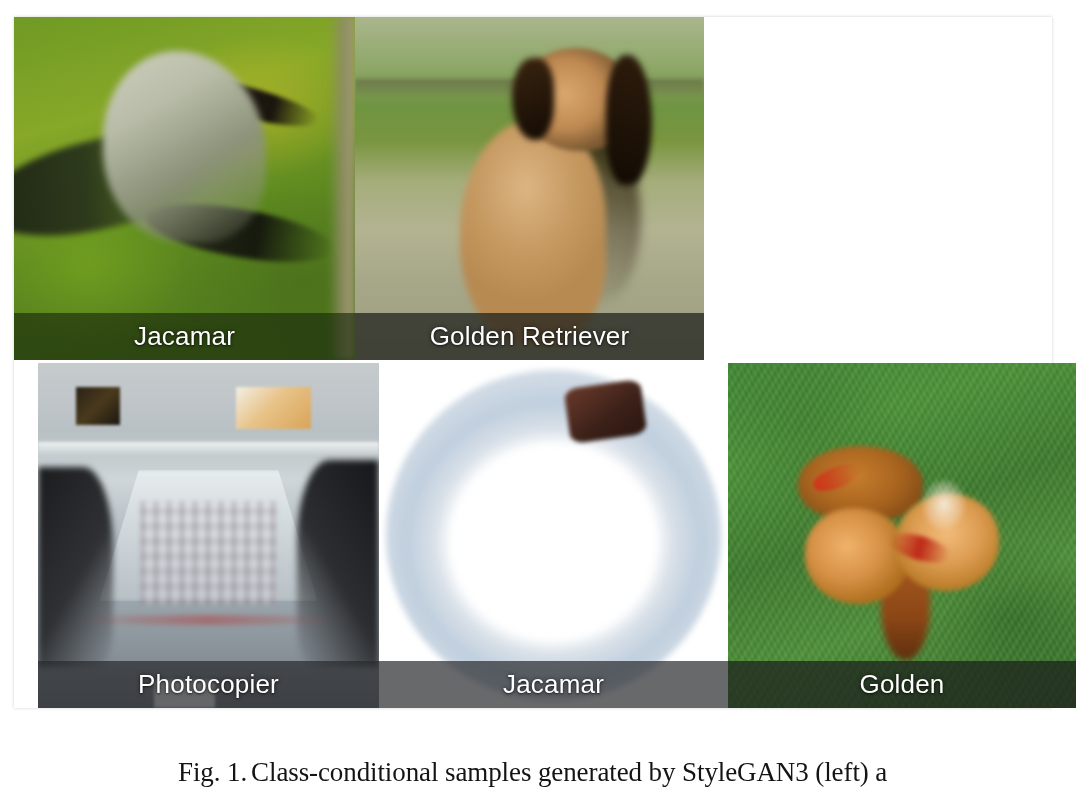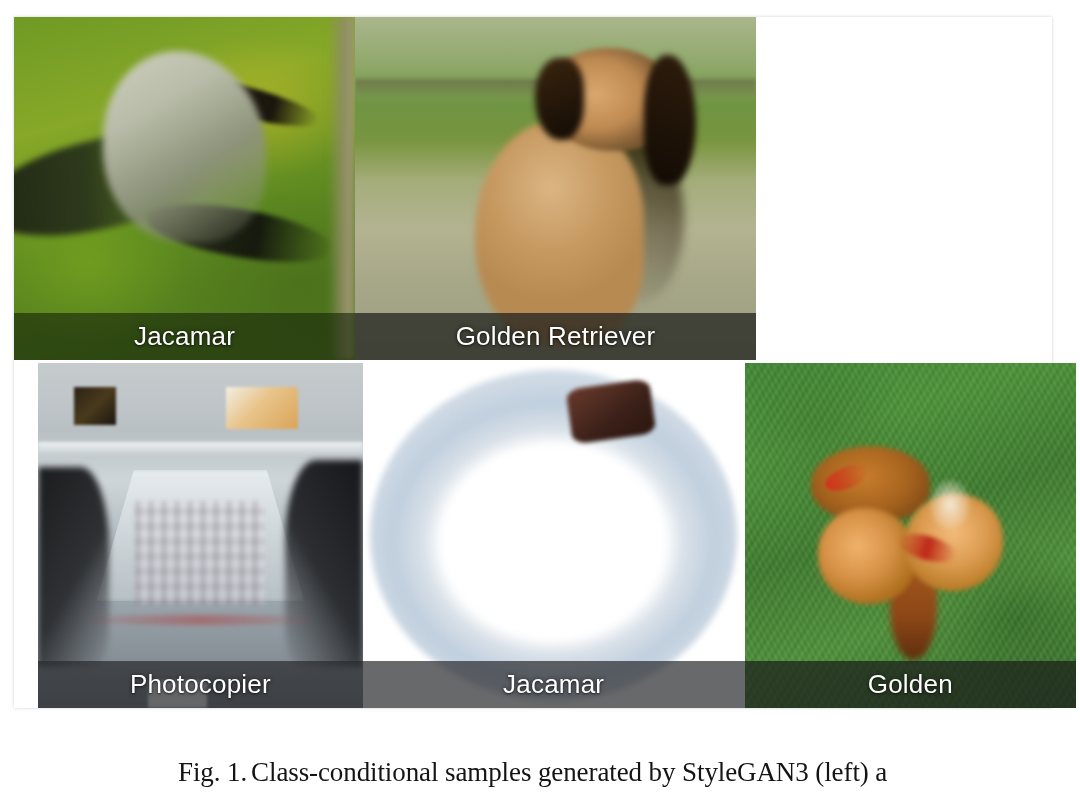--- a/index.html
+++ b/index.html
@@ -40,21 +40,21 @@
   .grid-row.row-top    { height: 343px; }
   .grid-row.row-gap    { height: 3px; background: #ffffff; flex: 0 0 3px; }
   .grid-row.row-bottom { height: 345px; margin-left: 24px; }
 
   .tile {
     position: relative;
     overflow: hidden;
     height: 100%;
   }
   .tile.col-0 { width: 341px; }
-  .tile.col-1 { width: 401px; }
+  .tile.col-1 { width: 349px; }
   .tile.col-2 { width: 348px; }
 
   .tile-art {
     position: absolute;
     inset: 0;
     filter: blur(0.4px);
   }
 
   
   .art-jacamar {

